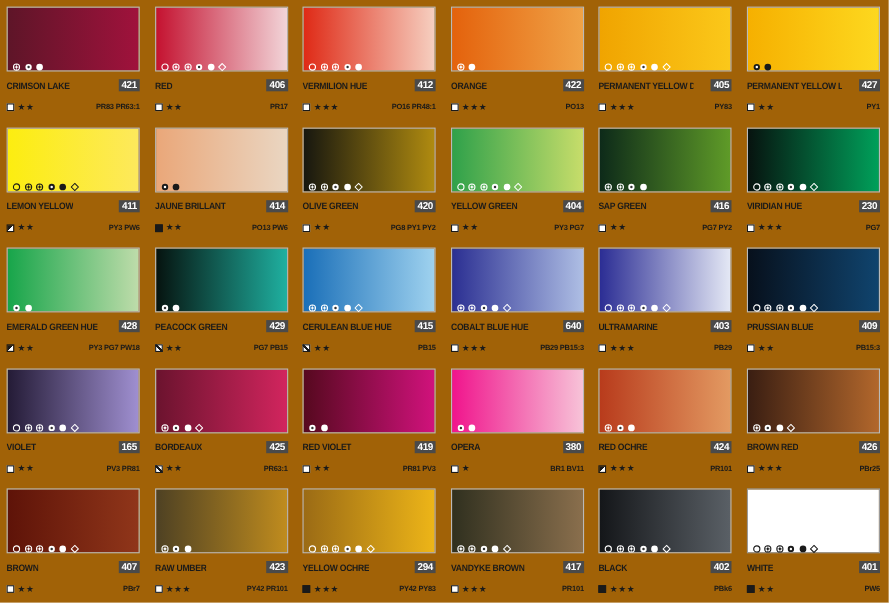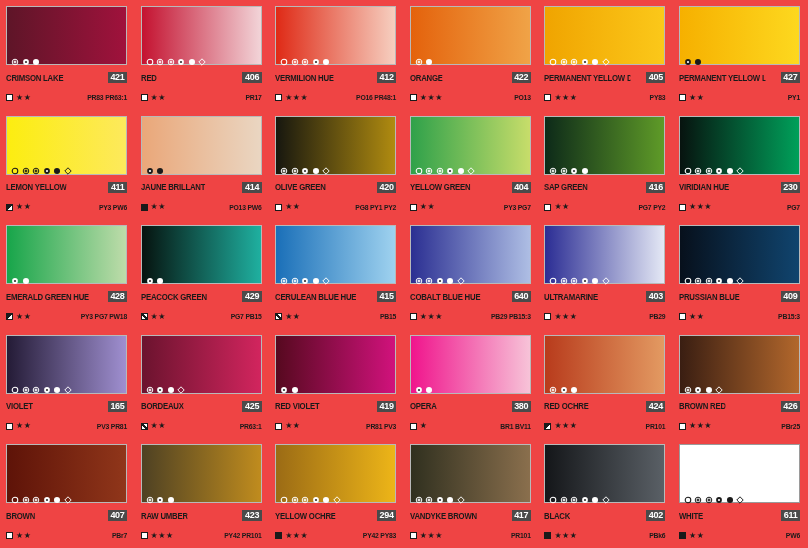--- a/index.html
+++ b/index.html
@@ -5,21 +5,21 @@
   * { box-sizing: border-box; }
   html, body {
     margin: 0; padding: 0;
     background: #ffffff;
     font-family: "Liberation Sans", sans-serif;
   }
   #sheet {
     position: relative;
     width: 808px;
     height: 548px;
-    background: #ef4444;
+    background: #a16207;
     overflow: hidden;
   }
   .grid {
     display: grid;
     grid-template-columns: repeat(6, 134.6px);
     grid-template-rows: repeat(5, 109.6px);
     width: 808px;
     height: 548px;
   }
   .cell {
@@ -1120,21 +1120,21 @@
             <span class="mk"><svg width="8" height="8" viewBox="0 0 10 10">
                 <circle cx="5" cy="5" r="3.8" fill="#1a1a1a"></circle>
               </svg></span>
             <span class="mk"><svg width="8" height="8" viewBox="0 0 10 10">
                 <path d="M5 1 L9 5 L5 9 L1 5 Z" fill="none" stroke="#1a1a1a" stroke-width="1.2"></path>
               </svg></span>
           </div>
     </div>
     <div class="name-row">
       <span class="pname">WHITE</span>
-      <span class="pnum">611</span>
+      <span class="pnum">401</span>
     </div>
     <div class="foot-row">
       <span class="foot-left">
         <span class="opacity-box full"></span>
         <span class="stars">★★</span>
       </span>
       <span class="pigment">PW6</span>
     </div>
       </div>
     </div>

